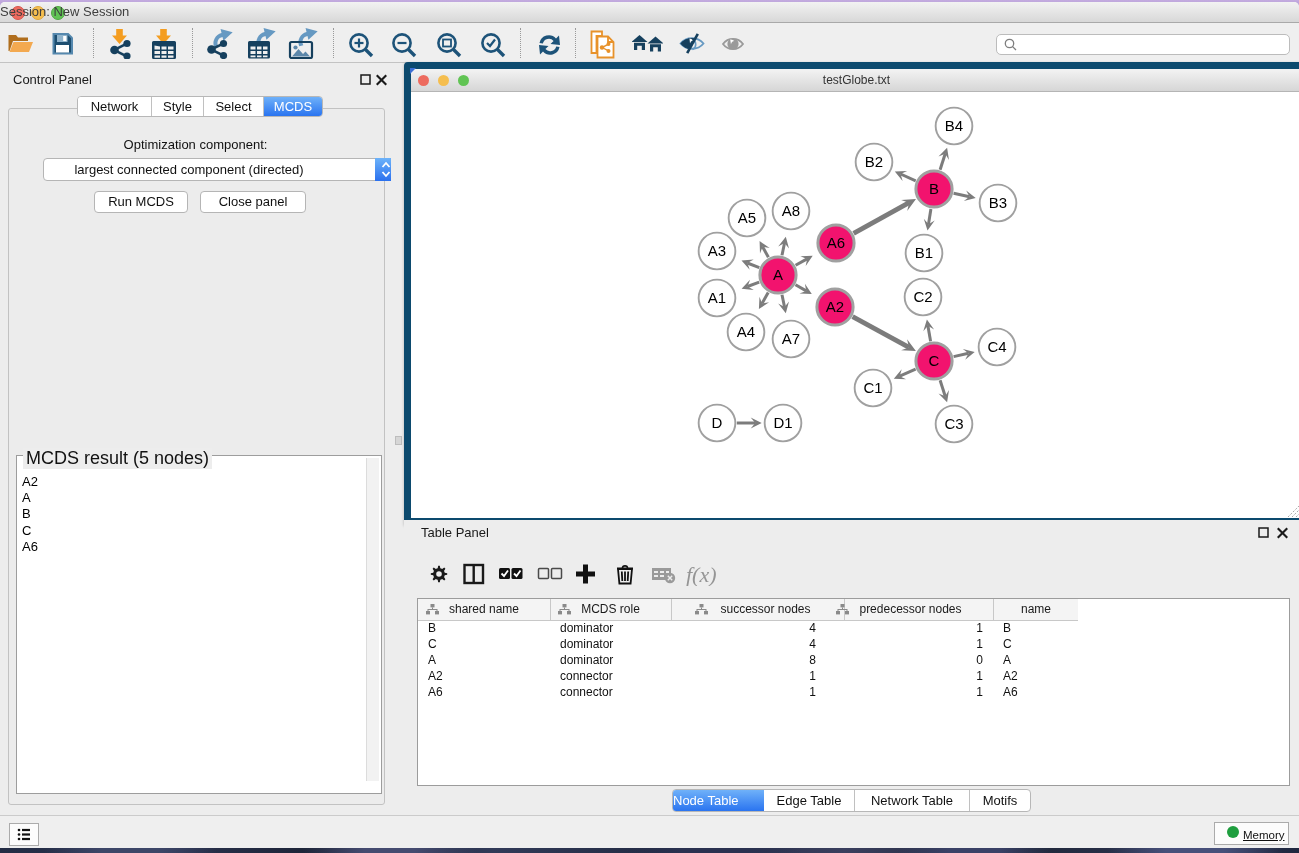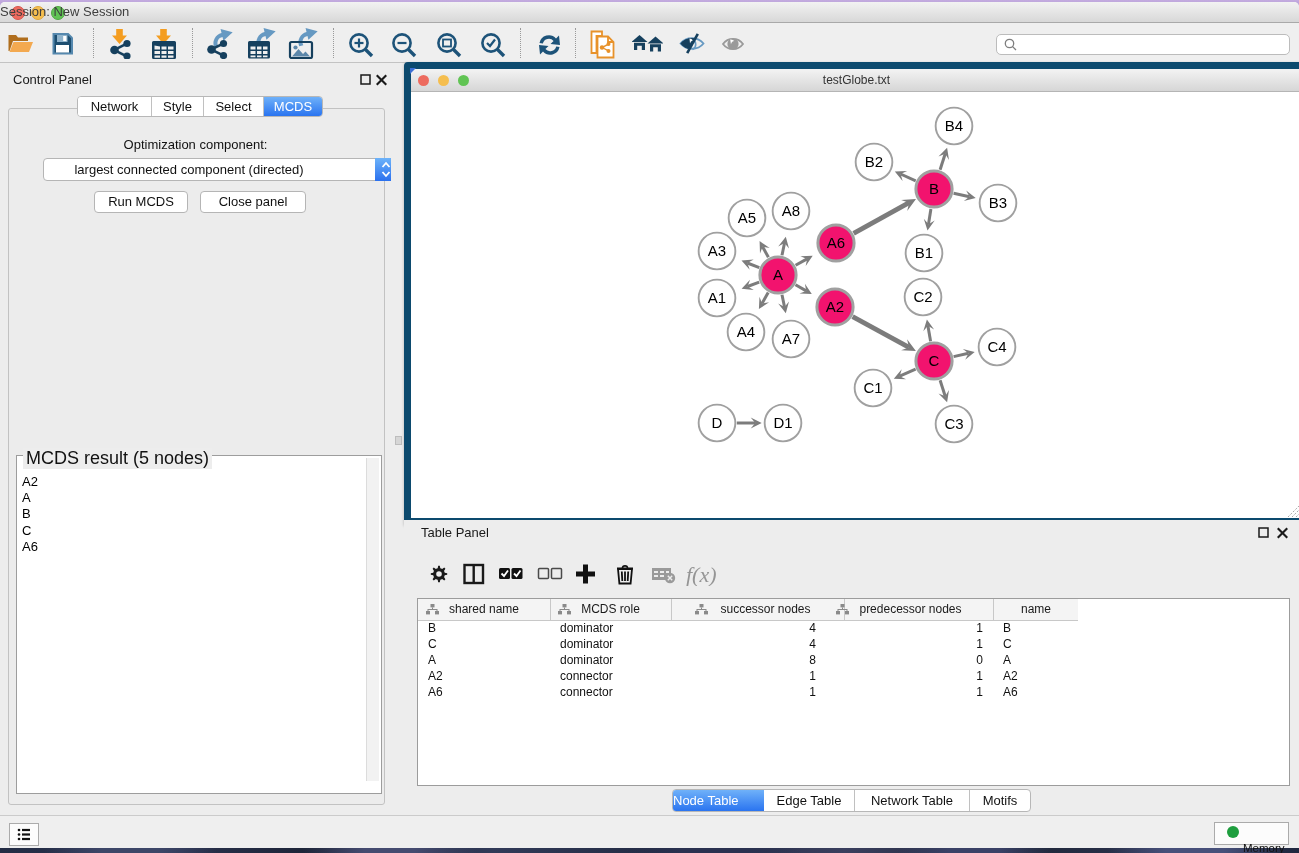--- a/index.html
+++ b/index.html
@@ -457,17 +457,17 @@
               <rect x="12" y="4.9" width="8" height="2.2"></rect>
             <circle cx="9" cy="10.5" r="1.3"></circle>
               <rect x="12" y="9.4" width="8" height="2.2"></rect>
             <circle cx="9" cy="15" r="1.3"></circle>
               <rect x="12" y="13.9" width="8" height="2.2"></rect>
           </g>
         </svg>
       </div>
       <div class="abs" style="left:1214px;top:6px;width:73px;height:21px;background:#fcfcfc;border:1px solid #ababab;font-size:12px;color:#111;">
         <span style="position:absolute;left:12px;top:3px;width:12px;height:12px;border-radius:50%;background:#1e9e3e;"></span>
-        <span style="position:absolute;left:28px;top:19px;font-size:11.5px;text-decoration:underline;">Memory</span>
+        <span style="position:absolute;left:28px;top:6px;font-size:11.5px;text-decoration:underline;">Memory</span>
       </div>
     </div>
   </div>
 </div>
 
 </body></html>

